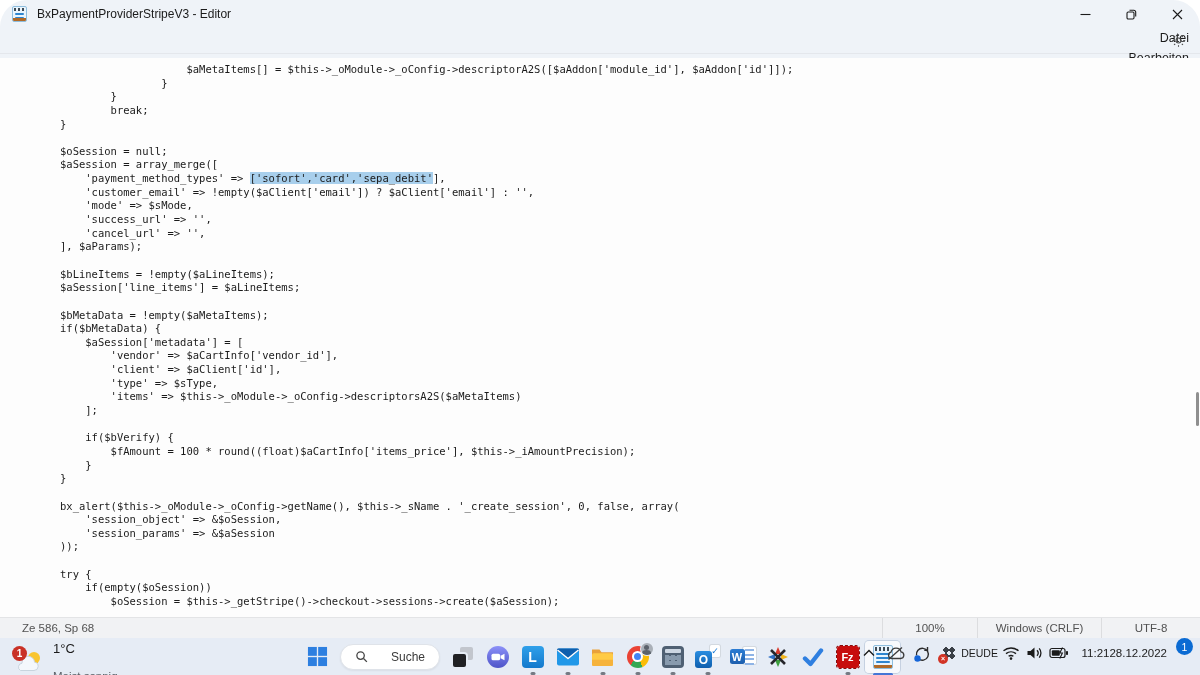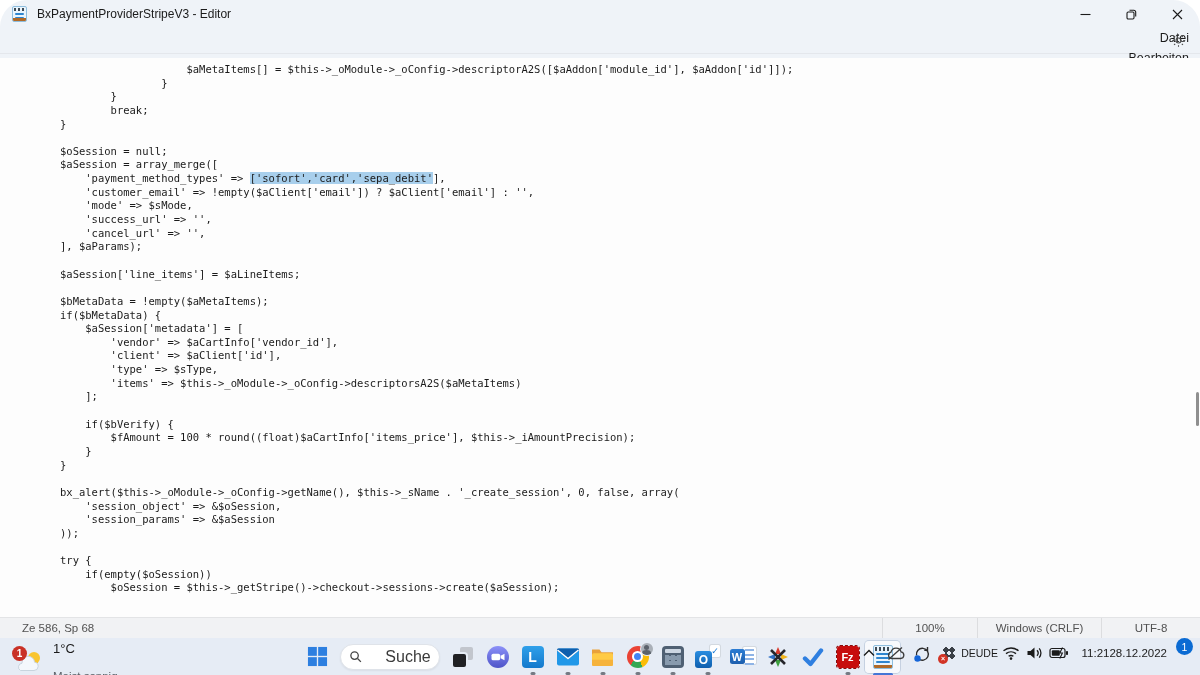--- a/index.html
+++ b/index.html
@@ -53,21 +53,21 @@
   .weather-txt .t2 { font-size:11.5px; color:#5d6168; margin-top:14px; }
 
   .tb-center { position:absolute; left:50%; top:0; transform:translateX(-50%); height:37px; display:flex; align-items:center; }
   .app-slot { position:relative; width:35px; height:32px; display:flex; align-items:center; justify-content:center; border-radius:4px; }
   .app-slot.running::after { content:""; position:absolute; bottom:-2px; left:50%; transform:translateX(-50%);
                              width:5px; height:3px; border-radius:2px; background:#757b84; }
   .app-slot.active { background:rgba(253,253,254,.75); box-shadow:0 0 0 1px rgba(190,202,220,.8); }
   .app-slot.active::after { content:""; position:absolute; bottom:-3px; left:50%; transform:translateX(-50%);
                             width:20px; height:3px; border-radius:2px; background:#4576d6; }
   .search-pill { height:26px; width:100px; margin:0 5px; background:#fff; border:1px solid #dfe3e9; border-radius:13px;
-                 display:flex; align-items:center; justify-content:center; gap:23px; font-size:16px; color:#3a3a3a;
+                 display:flex; align-items:center; justify-content:center; gap:23px; font-size:12px; color:#3a3a3a;
                  box-shadow:0 1px 2px rgba(0,0,0,.06); }
 
   .tv { position:relative; width:22px; height:22px; }
   .tv .back { position:absolute; right:1px; top:1px; width:13px; height:13px; background:#c2c6cd; border-radius:2px; }
   .tv .front { position:absolute; left:1px; bottom:1px; width:13px; height:13px; background:#202124; border-radius:2px; box-shadow:0 0 0 2px #e6ecf5; }
 
   .lshot { width:22px; height:22px; background:linear-gradient(#2fa0ea,#1479cc); border-radius:4px; color:#fff;
            font-weight:bold; font-size:14px; display:flex; align-items:center; justify-content:center; }
   .fz { width:22px; height:22px; background:#c70d0d; border-radius:3px; color:#fff; font-weight:bold; font-size:11px;
         display:flex; align-items:center; justify-content:center; outline:1px dashed #8a0b0b; }
@@ -170,20 +170,21 @@
         <div class="code-line">&nbsp;</div>
         <div class="code-line"><span>$oSession = null;</span></div>
         <div class="code-line"><span>$aSession = array_merge([</span></div>
         <div class="code-line"><span>    'payment_method_types' =&gt; </span><span class="sel">['sofort','card','sepa_debit'</span><span>],</span></div>
         <div class="code-line"><span>    'customer_email' =&gt; !empty($aClient['email']) ? $aClient['email'] : '',</span></div>
         <div class="code-line"><span>    'mode' =&gt; $sMode,</span></div>
         <div class="code-line"><span>    'success_url' =&gt; '',</span></div>
         <div class="code-line"><span>    'cancel_url' =&gt; '',</span></div>
         <div class="code-line"><span>], $aParams);</span></div>
         <div class="code-line">&nbsp;</div>
+        <div class="code-line"><span>$bLineItems = !empty($aLineItems);</span></div>
         <div class="code-line"><span>$aSession['line_items'] = $aLineItems;</span></div>
         <div class="code-line">&nbsp;</div>
         <div class="code-line"><span>$bMetaData = !empty($aMetaItems);</span></div>
         <div class="code-line"><span>if($bMetaData) {</span></div>
         <div class="code-line"><span>    $aSession['metadata'] = [</span></div>
         <div class="code-line"><span>        'vendor' =&gt; $aCartInfo['vendor_id'],</span></div>
         <div class="code-line"><span>        'client' =&gt; $aClient['id'],</span></div>
         <div class="code-line"><span>        'type' =&gt; $sType,</span></div>
         <div class="code-line"><span>        'items' =&gt; $this-&gt;_oModule-&gt;_oConfig-&gt;descriptorsA2S($aMetaItems)</span></div>
         <div class="code-line"><span>    ];</span></div>

